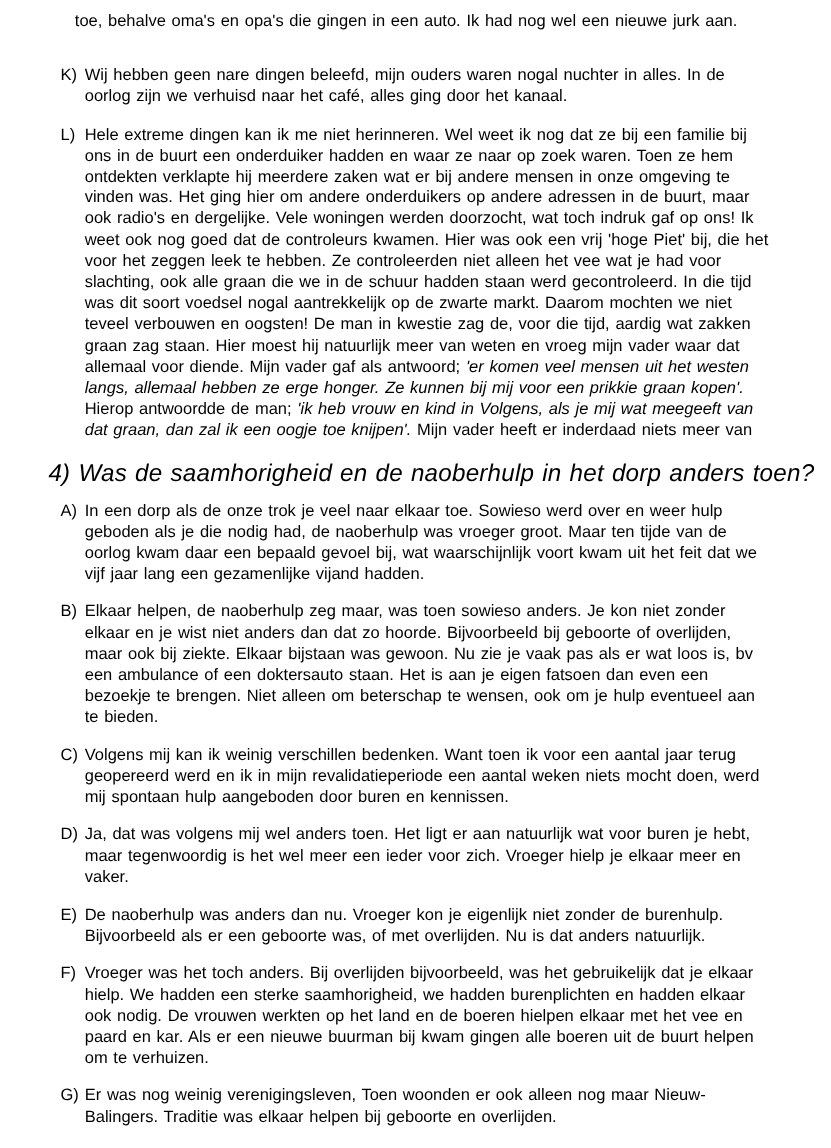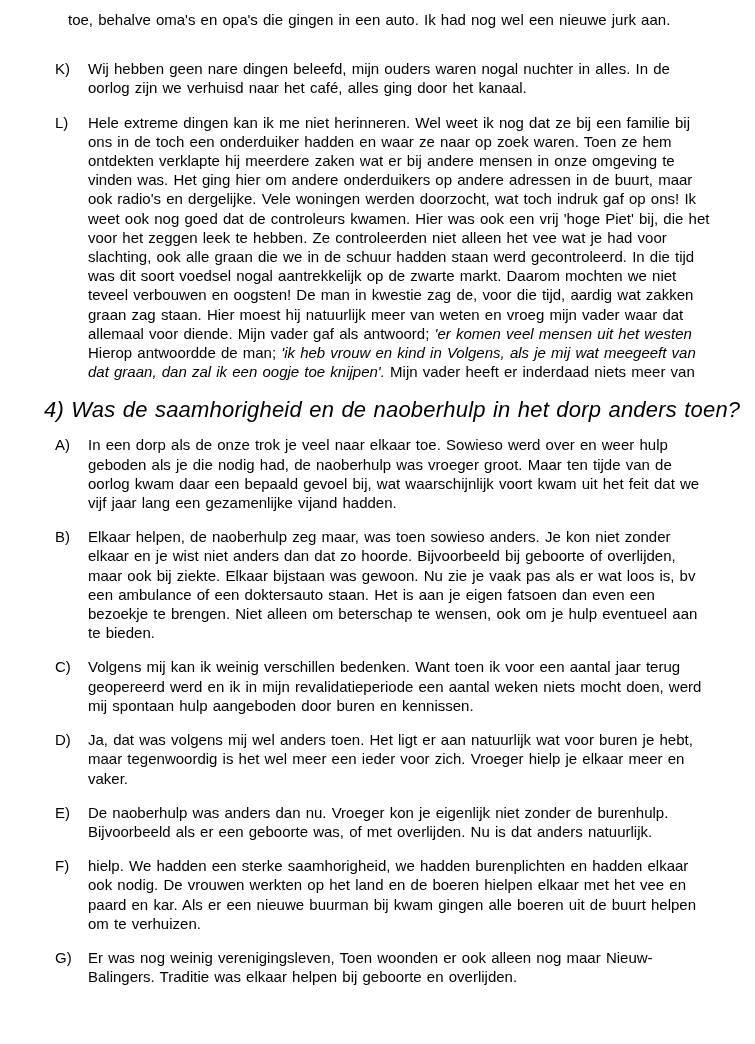--- a/index.html
+++ b/index.html
@@ -31,21 +31,20 @@
     display: flex;
     margin-left: 55px;
     margin-bottom: 15px;
   }
   .para .label {
     flex: 0 0 22px;
     width: 22px;
   }
   .para .text {
     flex: 1;
-    margin-left: 11px;
   }
   .line {
     white-space: pre;
   }
   .italic {
     font-style: italic;
   }
   .question-heading {
     margin: 10px 0 12px 44px;
     font-size: 22px;
@@ -68,31 +67,32 @@
         <span class="label">K)</span>
         <div class="text">
           <div class="line"><span>Wij hebben geen nare dingen beleefd, mijn ouders waren nogal nuchter in alles. In de</span></div>
           <div class="line"><span>oorlog zijn we verhuisd naar het café, alles ging door het kanaal.</span></div>
         </div>
       </div>
       <div class="para">
         <span class="label">L)</span>
         <div class="text">
           <div class="line"><span>Hele extreme dingen kan ik me niet herinneren. Wel weet ik nog dat ze bij een familie bij</span></div>
-          <div class="line"><span>ons in de toch een onderduiker hadden en waar ze naar op zoek waren. Toen ze hem</span></div>
+          <div class="line"><span>ons in de buurt een onderduiker hadden en waar ze naar op zoek waren. Toen ze hem</span></div>
           <div class="line"><span>ontdekten verklapte hij meerdere zaken wat er bij andere mensen in onze omgeving te</span></div>
           <div class="line"><span>vinden was. Het ging hier om andere onderduikers op andere adressen in de buurt, maar</span></div>
           <div class="line"><span>ook radio's en dergelijke. Vele woningen werden doorzocht, wat toch indruk gaf op ons! Ik</span></div>
           <div class="line"><span>weet ook nog goed dat de controleurs kwamen. Hier was ook een vrij 'hoge Piet' bij, die het</span></div>
           <div class="line"><span>voor het zeggen leek te hebben. Ze controleerden niet alleen het vee wat je had voor</span></div>
           <div class="line"><span>slachting, ook alle graan die we in de schuur hadden staan werd gecontroleerd. In die tijd</span></div>
           <div class="line"><span>was dit soort voedsel nogal aantrekkelijk op de zwarte markt. Daarom mochten we niet</span></div>
           <div class="line"><span>teveel verbouwen en oogsten! De man in kwestie zag de, voor die tijd, aardig wat zakken</span></div>
           <div class="line"><span>graan zag staan. Hier moest hij natuurlijk meer van weten en vroeg mijn vader waar dat</span></div>
           <div class="line"><span>allemaal voor diende. Mijn vader gaf als antwoord; </span><span class="italic">'er komen veel mensen uit het westen</span></div>
+          <div class="line"><span class="italic">langs, allemaal hebben ze erge honger. Ze kunnen bij mij voor een prikkie graan kopen'.</span></div>
           <div class="line"><span>Hierop antwoordde de man; </span><span class="italic">'ik heb vrouw en kind in Volgens, als je mij wat meegeeft van</span></div>
           <div class="line"><span class="italic">dat graan, dan zal ik een oogje toe knijpen'.</span><span> Mijn vader heeft er inderdaad niets meer van</span></div>
         </div>
       </div>
     </div>
 
   <div class="question-heading">4) Was de saamhorigheid en de naoberhulp in het dorp anders toen?</div>
 
   <div id="answers-q4">
       <div class="para">
@@ -134,20 +134,21 @@
       <div class="para">
         <span class="label">E)</span>
         <div class="text">
           <div class="line"><span>De naoberhulp was anders dan nu. Vroeger kon je eigenlijk niet zonder de burenhulp.</span></div>
           <div class="line"><span>Bijvoorbeeld als er een geboorte was, of met overlijden. Nu is dat anders natuurlijk.</span></div>
         </div>
       </div>
       <div class="para">
         <span class="label">F)</span>
         <div class="text">
+          <div class="line"><span>Vroeger was het toch anders. Bij overlijden bijvoorbeeld, was het gebruikelijk dat je elkaar</span></div>
           <div class="line"><span>hielp. We hadden een sterke saamhorigheid, we hadden burenplichten en hadden elkaar</span></div>
           <div class="line"><span>ook nodig. De vrouwen werkten op het land en de boeren hielpen elkaar met het vee en</span></div>
           <div class="line"><span>paard en kar. Als er een nieuwe buurman bij kwam gingen alle boeren uit de buurt helpen</span></div>
           <div class="line"><span>om te verhuizen.</span></div>
         </div>
       </div>
       <div class="para">
         <span class="label">G)</span>
         <div class="text">
           <div class="line"><span>Er was nog weinig verenigingsleven, Toen woonden er ook alleen nog maar Nieuw-</span></div>

